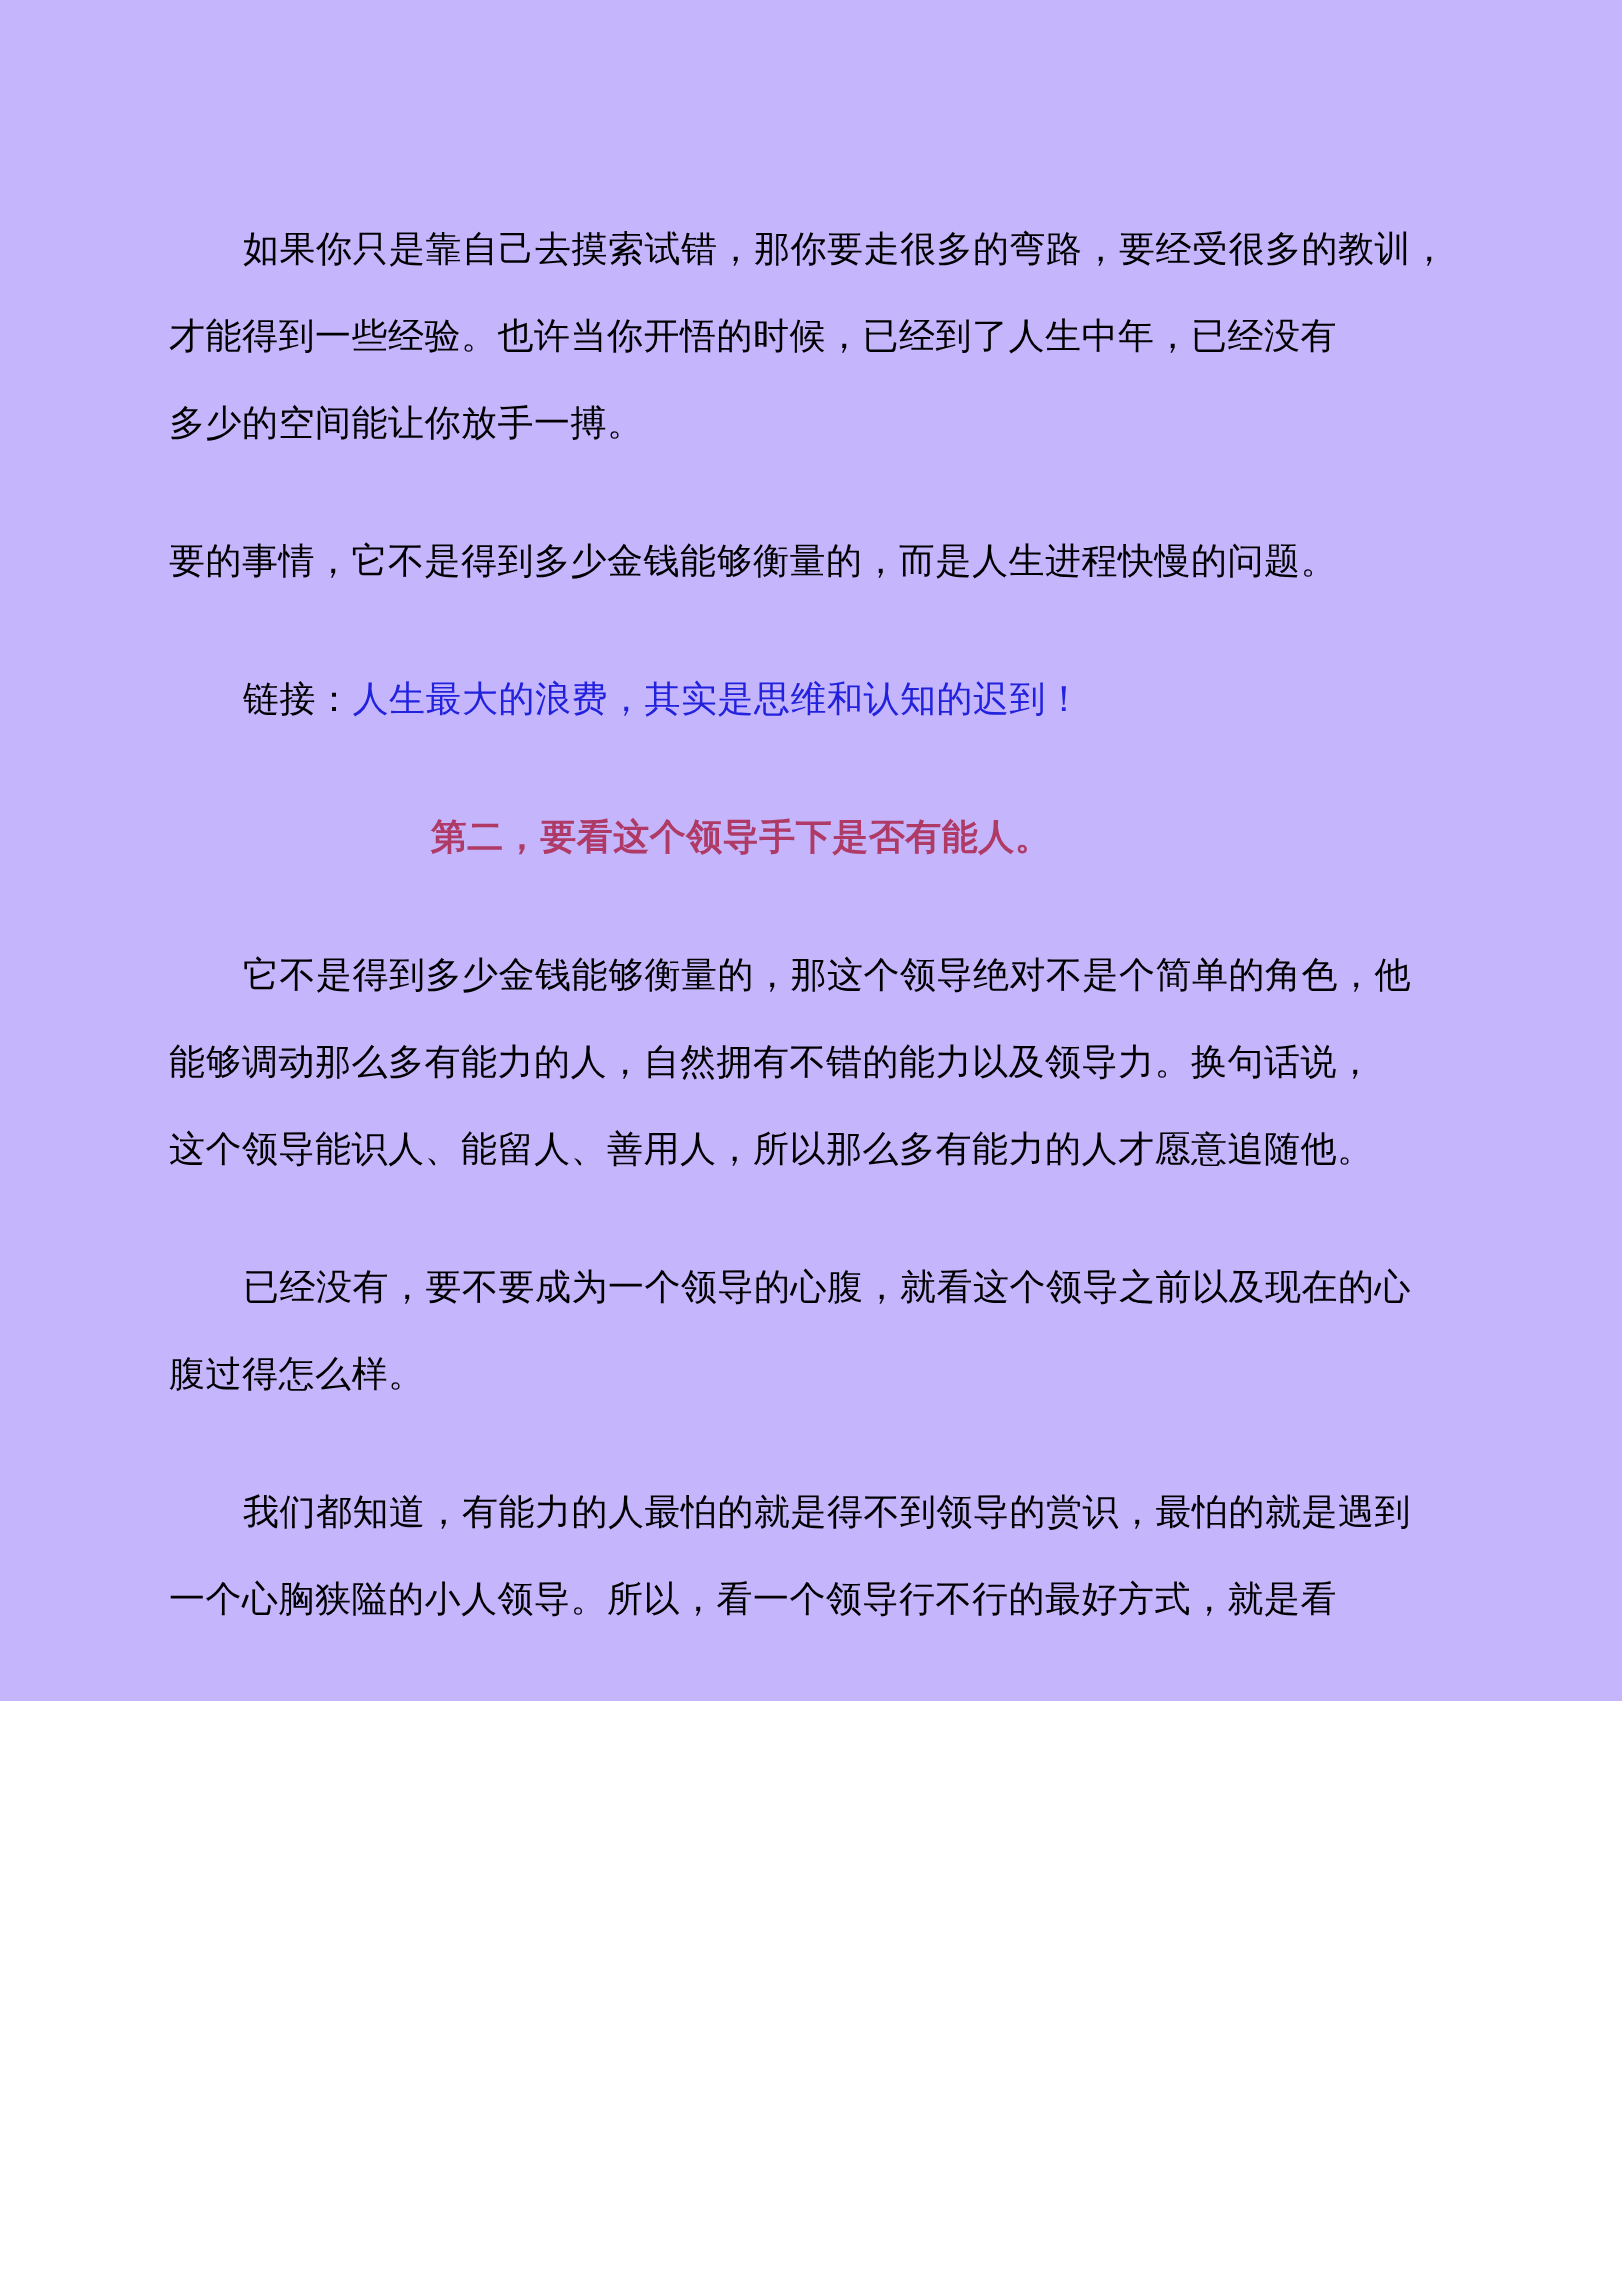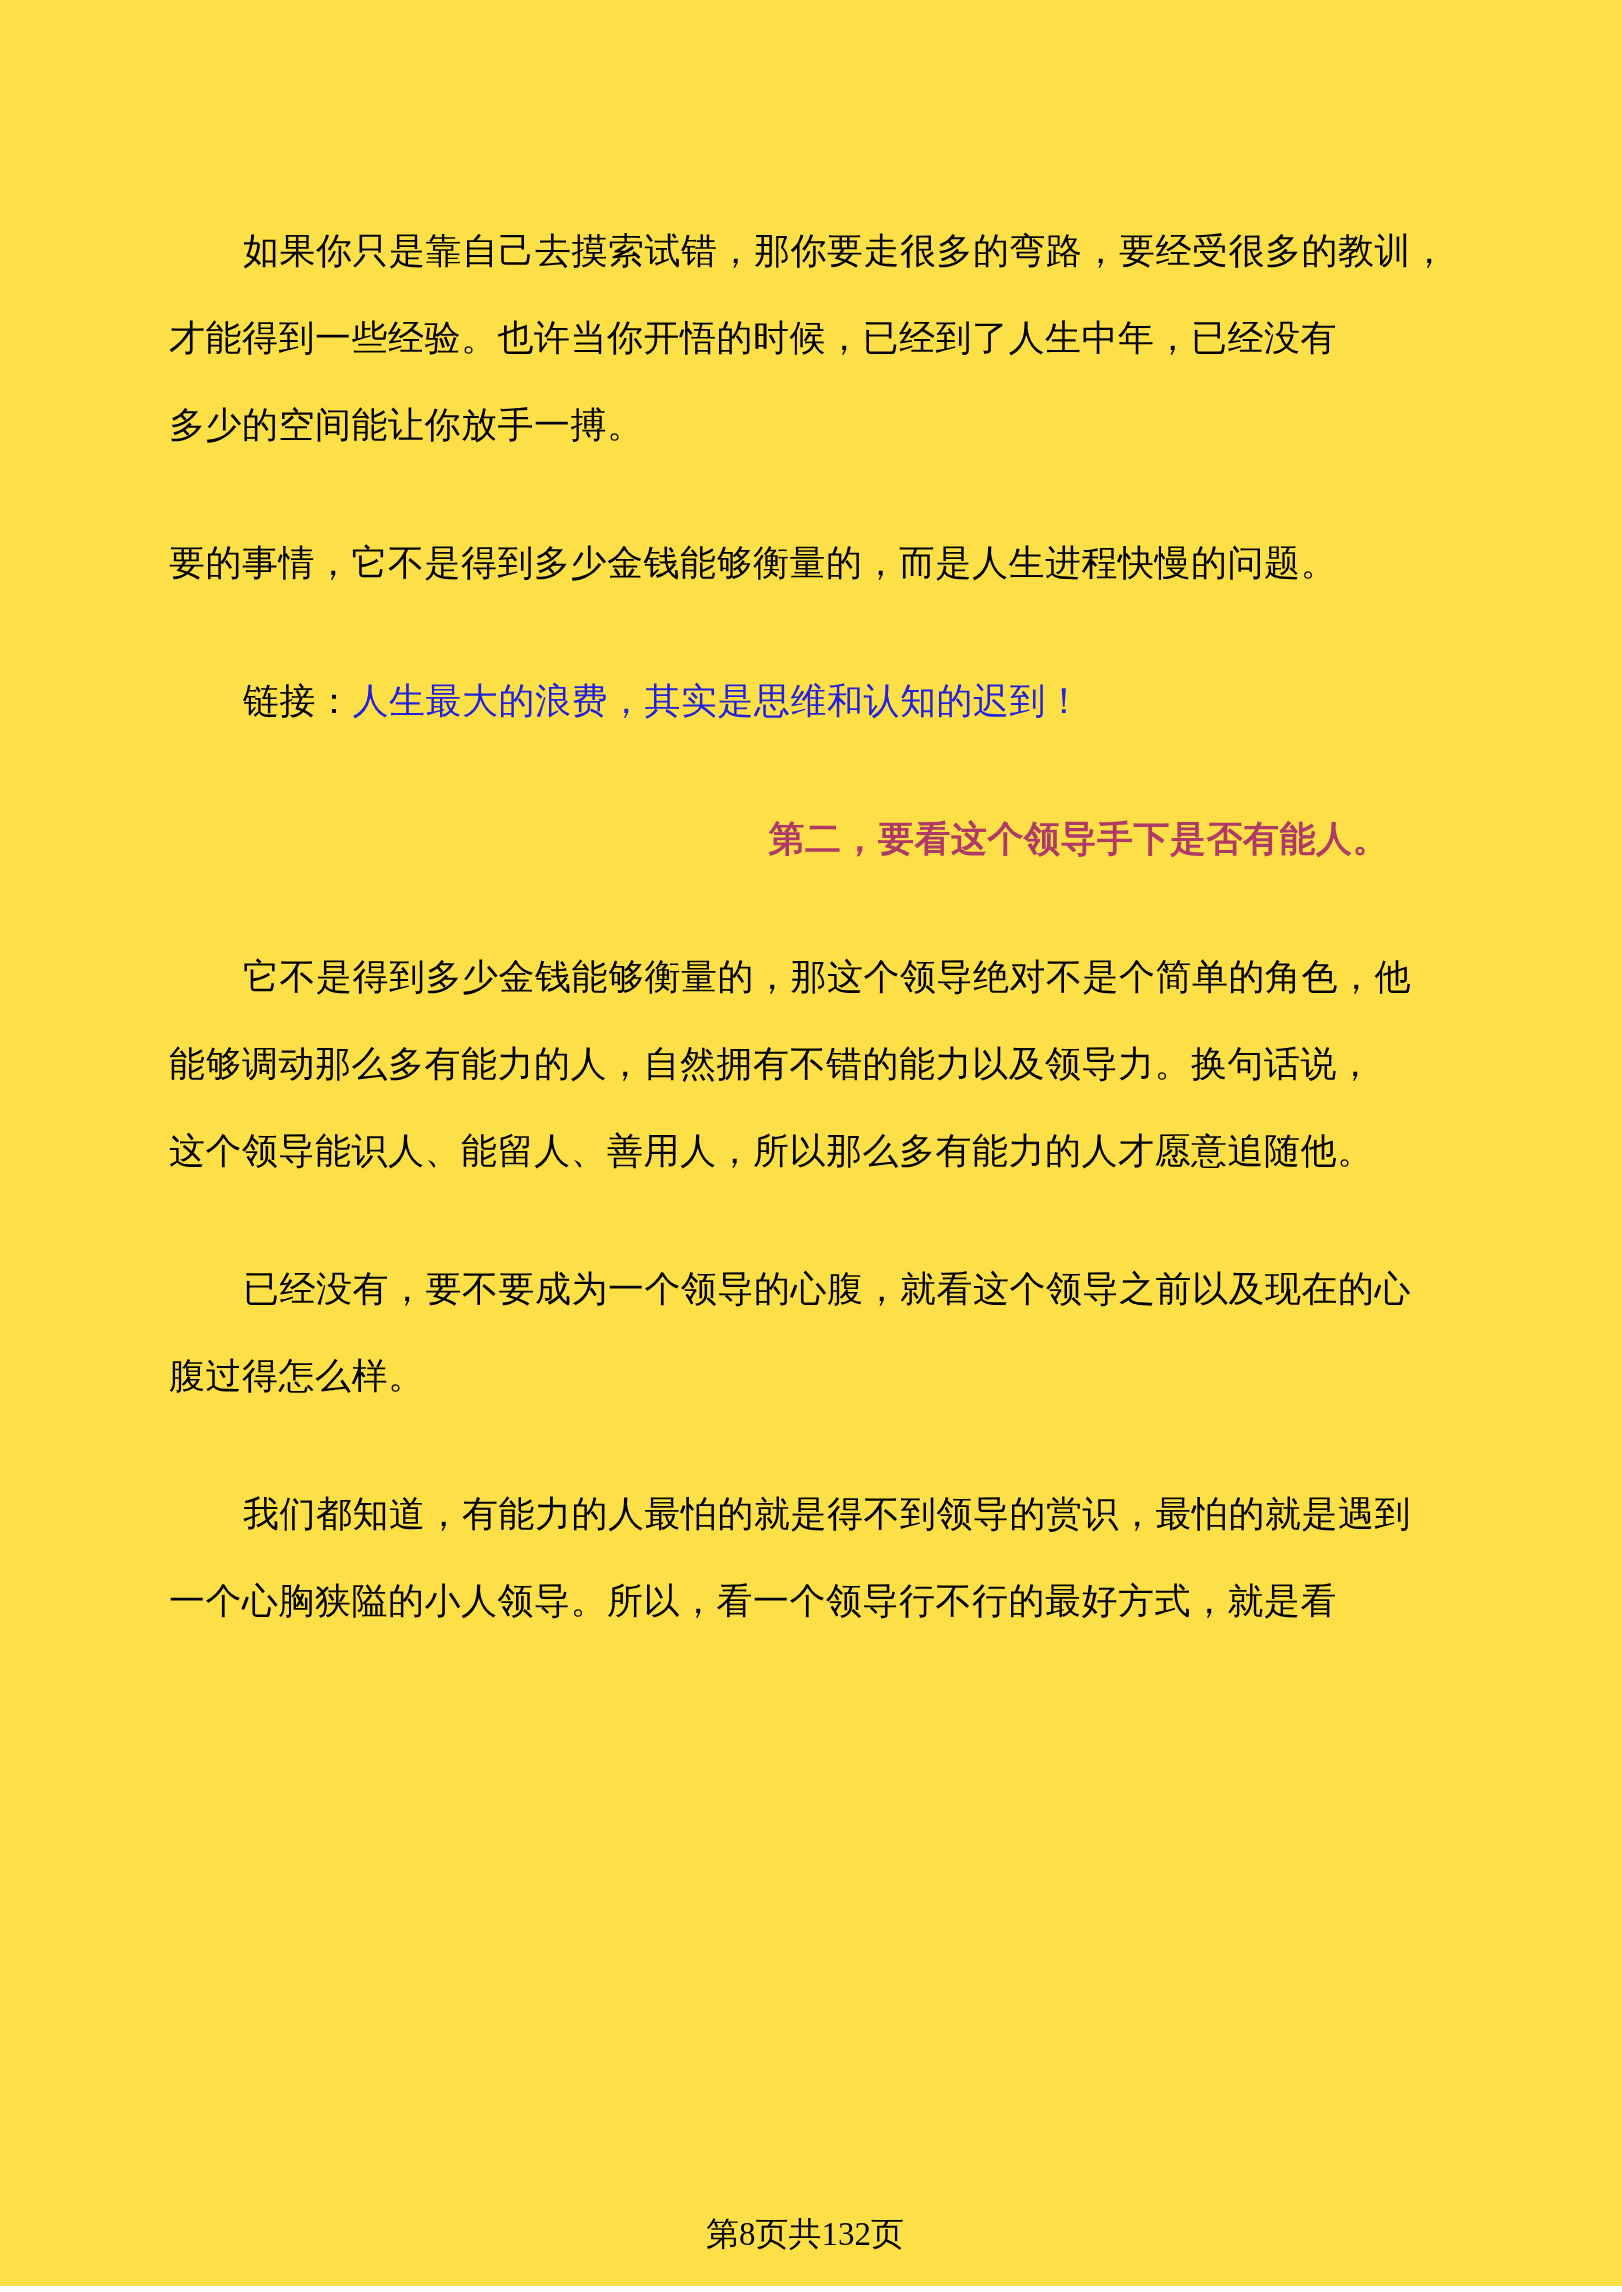--- a/index.html
+++ b/index.html
@@ -1,41 +1,41 @@
 <!DOCTYPE html>
 <html><head>
 <meta charset="utf-8">
 <style>
   * { margin: 0; padding: 0; box-sizing: border-box; }
   html, body { background: #ffffff; }
   .page {
     position: relative;
     width: 1622px;
-    height: 2286px;
-    background: #fde047;
-    font-family: Liberation Serif, serif;
+    height: 1701px;
+    background: #c4b5fd;
+    font-family: Liberation Mono, monospace;
     color: #000000;
     overflow: hidden;
   }
   .content {
     position: absolute;
     top: 208px;
     left: 169px;
     width: 1296px;
     font-size: 36px;
     line-height: 87px;
     letter-spacing: 0.5px;
   }
   .para { margin-bottom: 51px; }
   .line { white-space: nowrap; }
   .indent { text-indent: 74px; }
   .bold .line { font-weight: bold; }
   .heading {
     font-weight: bold;
-    text-align: right;
+    text-align: center;
     line-height: 87px;
     margin-bottom: 51px;
     transform: translateX(-76px);
   }
   .link { cursor: pointer; text-decoration: none; }
   .footer {
     position: absolute;
     left: 0;
     right: 12px;
     top: 2213px;

